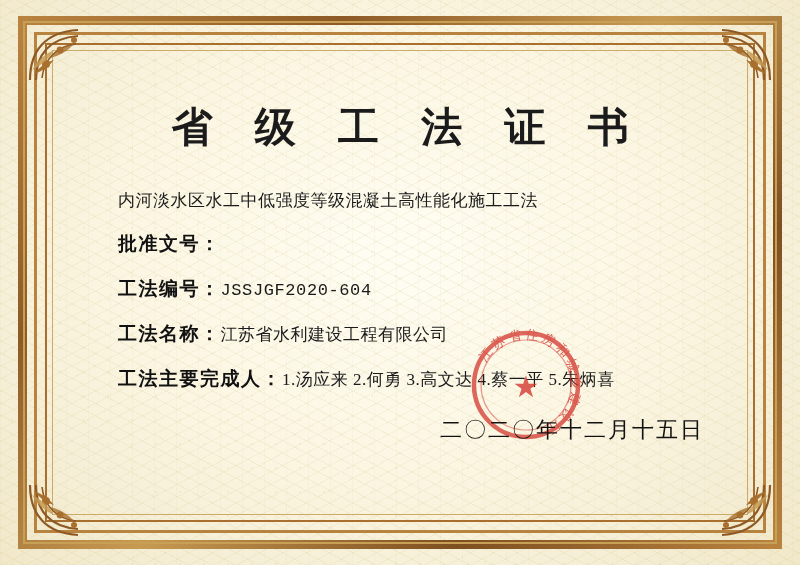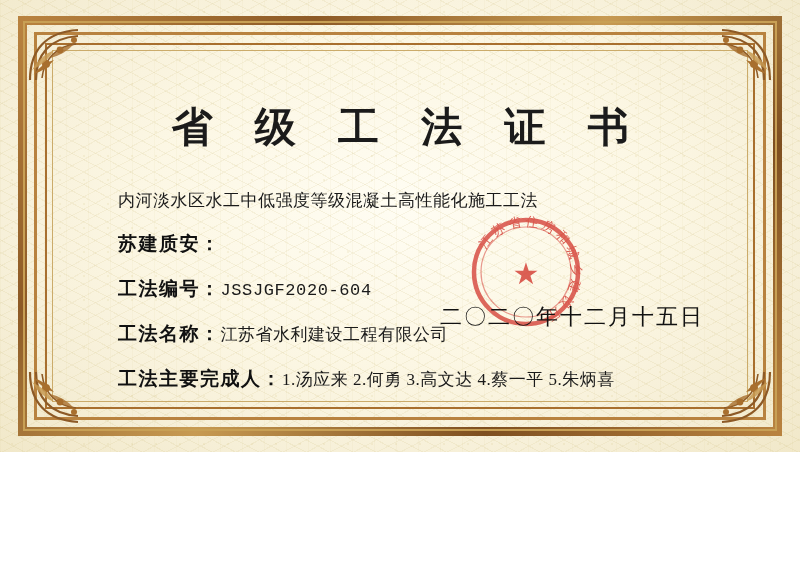--- a/index.html
+++ b/index.html
@@ -11,21 +11,21 @@
     width: 800px;
     height: 565px;
     overflow: hidden;
     font-family: "Liberation Serif", "DejaVu Serif", serif;
   }
 
   
   .certificate {
     position: relative;
     width: 800px;
-    height: 452px;
+    height: 565px;
     background:
       radial-gradient(ellipse at 50% 45%, #fffdf3 0%, #fcf7e4 45%, #f6efd7 75%, #f1e8c9 100%);
     overflow: hidden;
   }
 
   
   .pattern {
     position: absolute;
     inset: 0;
     opacity: 0.55;
@@ -254,21 +254,21 @@
 
     <div class="doc-title">省 级 工 法 证 书</div>
 
     <div class="fields">
 
       <div class="field-row">
         <span class="field-value">内河淡水区水工中低强度等级混凝土高性能化施工工法</span>
       </div>
 
       <div class="field-row">
-        <span class="field-label">苏建质安：</span>
+        <span class="field-label">批准文号：</span>
       </div>
 
       <div class="field-row">
         <span class="field-label">工法编号：</span>
         <span class="field-value field-value-mono">JSSJGF2020-604</span>
       </div>
 
       <div class="field-row">
         <span class="field-label">工法名称：</span>
         <span class="field-value">江苏省水利建设工程有限公司</span>

